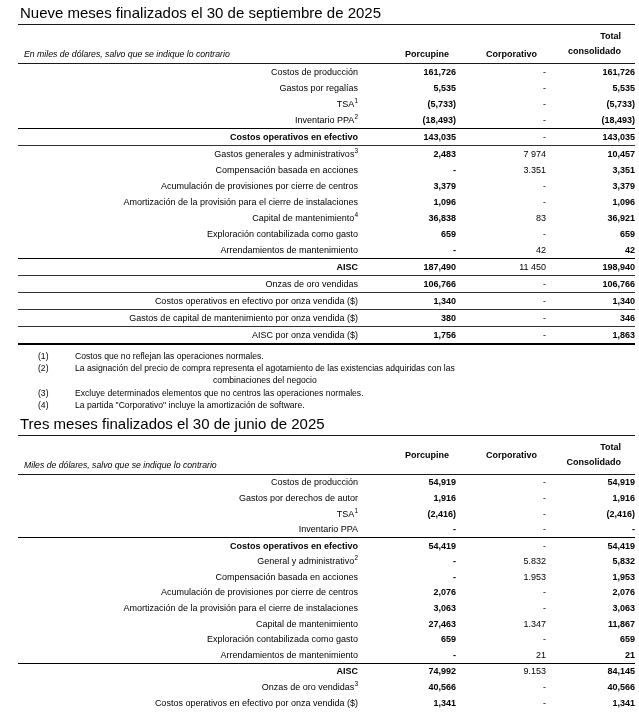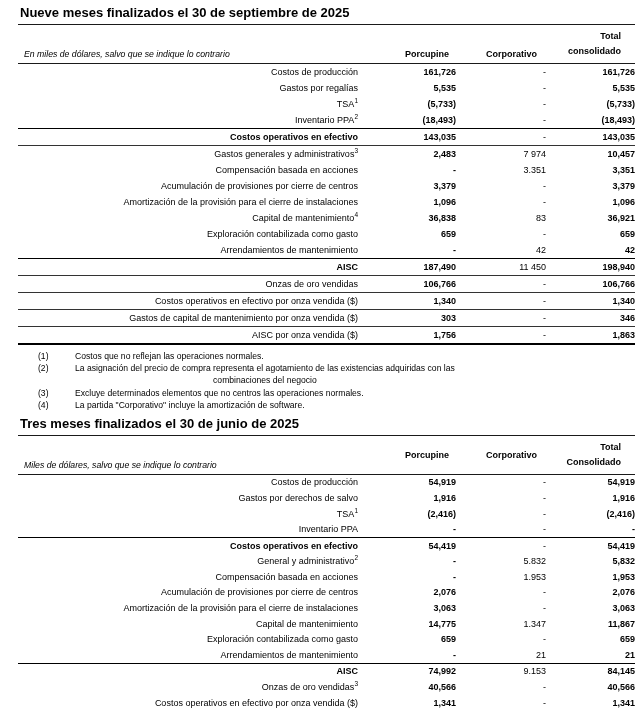--- a/index.html
+++ b/index.html
@@ -13,22 +13,22 @@
     color: #000;
     -webkit-font-smoothing: antialiased;
   }
   .page {
     box-sizing: border-box;
     width: 639px;
     height: 712px;
     padding: 7px 4px 0 18px;
   }
   .tbl-title {
-    font-size: 13px;
-    font-weight: bold;
+    font-size: 15px;
+    font-weight: normal;
     line-height: 12px;
     margin: 0 0 5px 2px;
   }
   table.fin {
     width: 617px;
     border-collapse: collapse;
     table-layout: fixed;
     font-size: 9px;
   }
   table.fin col.c-label { width: 340px; }
@@ -204,21 +204,21 @@
             <td class="val col2">106,766</td>
           </tr>
           <tr class="bottom-thin">
             <td class="lbl">Costos operativos en efectivo por onza vendida ($)</td>
             <td class="val col0">1,340</td>
             <td class="val col1">-</td>
             <td class="val col2">1,340</td>
           </tr>
           <tr class="bottom-thin">
             <td class="lbl">Gastos de capital de mantenimiento por onza vendida ($)</td>
-            <td class="val col0">303</td>
+            <td class="val col0">380</td>
             <td class="val col1">-</td>
             <td class="val col2">346</td>
           </tr>
           <tr class="bottom-thick">
             <td class="lbl">AISC por onza vendida ($)</td>
             <td class="val col0">1,756</td>
             <td class="val col1">-</td>
             <td class="val col2">1,863</td>
           </tr>
         </tbody>
@@ -263,21 +263,21 @@
         </tr>
       </thead>
       <tbody>
           <tr>
             <td class="lbl">Costos de producción</td>
             <td class="val col0">54,919</td>
             <td class="val col1">-</td>
             <td class="val col2">54,919</td>
           </tr>
           <tr>
-            <td class="lbl">Gastos por derechos de salvo</td>
+            <td class="lbl">Gastos por derechos de autor</td>
             <td class="val col0">1,916</td>
             <td class="val col1">-</td>
             <td class="val col2">1,916</td>
           </tr>
           <tr>
             <td class="lbl">TSA<sup class="fn">1</sup></td>
             <td class="val col0">(2,416)</td>
             <td class="val col1">-</td>
             <td class="val col2">(2,416)</td>
           </tr>
@@ -312,21 +312,21 @@
             <td class="val col2">2,076</td>
           </tr>
           <tr>
             <td class="lbl">Amortización de la provisión para el cierre de instalaciones</td>
             <td class="val col0">3,063</td>
             <td class="val col1">-</td>
             <td class="val col2">3,063</td>
           </tr>
           <tr>
             <td class="lbl">Capital de mantenimiento</td>
-            <td class="val col0">14,775</td>
+            <td class="val col0">27,463</td>
             <td class="val col1">1.347</td>
             <td class="val col2">11,867</td>
           </tr>
           <tr>
             <td class="lbl">Exploración contabilizada como gasto</td>
             <td class="val col0">659</td>
             <td class="val col1">-</td>
             <td class="val col2">659</td>
           </tr>
           <tr>

